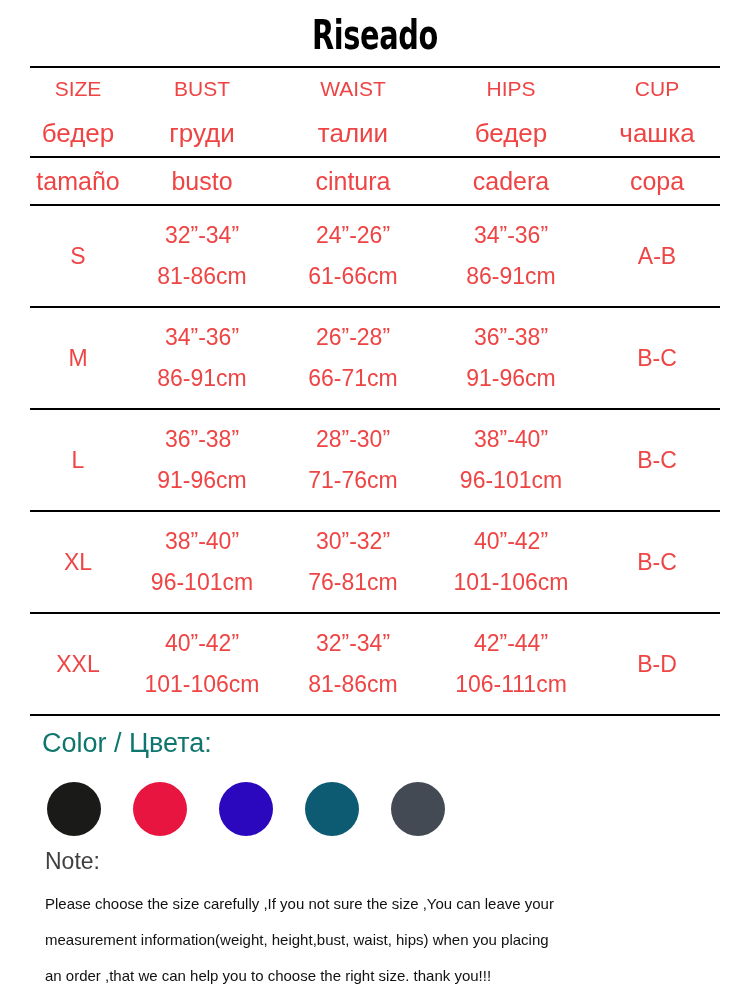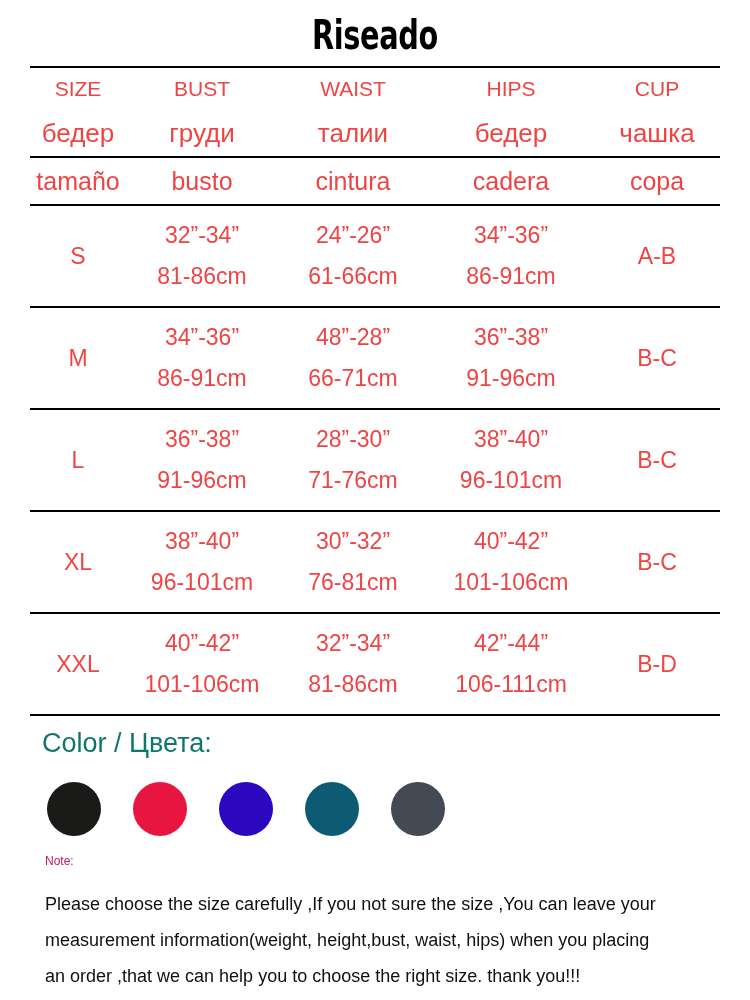--- a/index.html
+++ b/index.html
@@ -142,27 +142,27 @@
   }
 
   
   .note-block {
     position: absolute;
     left: 45px;
     top: 850px;
     width: 690px;
   }
   .note-label {
-    font-size: 12px;
+    font-size: 23px;
     line-height: 22px;
-    color: #be185d;
+    color: #404040;
     margin-bottom: 14px;
   }
   .note-line {
-    font-size: 18px;
+    font-size: 15px;
     line-height: 36px;
     color: #111111;
     white-space: nowrap;
   }
 </style>
 </head>
 <body>
 
 <div class="page">
 
@@ -225,21 +225,21 @@
       <tr class="data-row">
         <td class="cell-size">M</td>
         <td>
           <div class="measure">
             <span class="inch">34”-36”</span>
             <span class="cm">86-91cm</span>
           </div>
         </td>
         <td>
           <div class="measure">
-            <span class="inch">48”-28”</span>
+            <span class="inch">26”-28”</span>
             <span class="cm">66-71cm</span>
           </div>
         </td>
         <td>
           <div class="measure">
             <span class="inch">36”-38”</span>
             <span class="cm">91-96cm</span>
           </div>
         </td>
         <td class="cell-cup">B-C</td>

